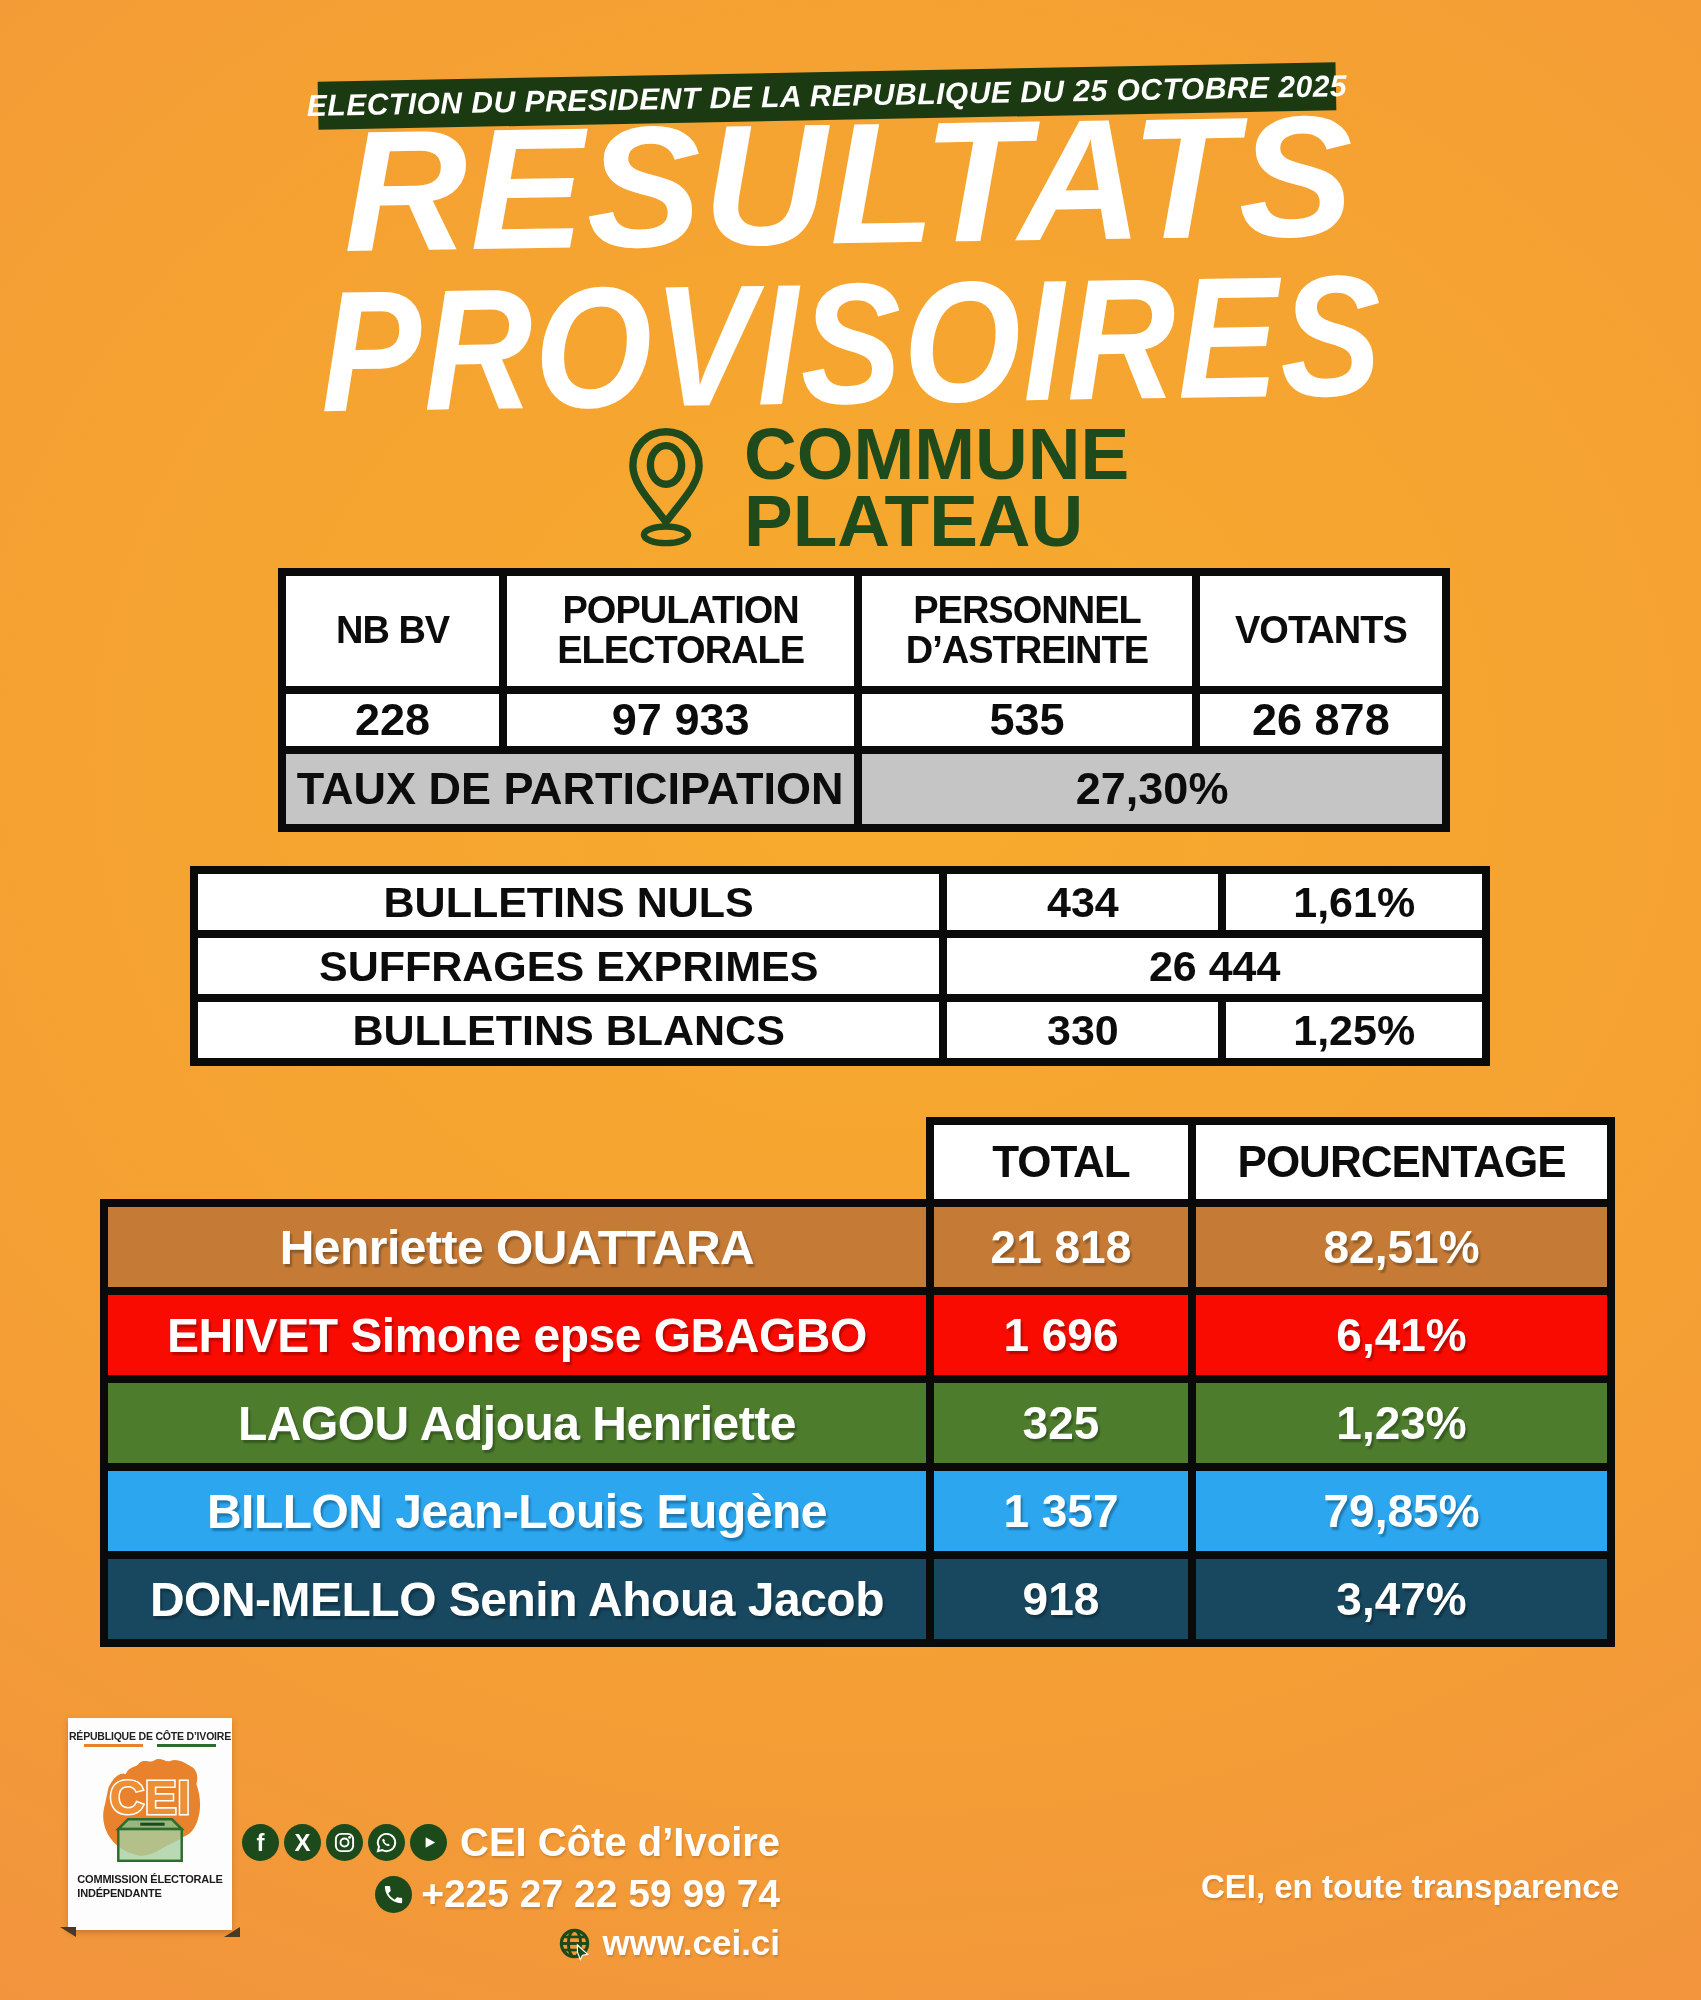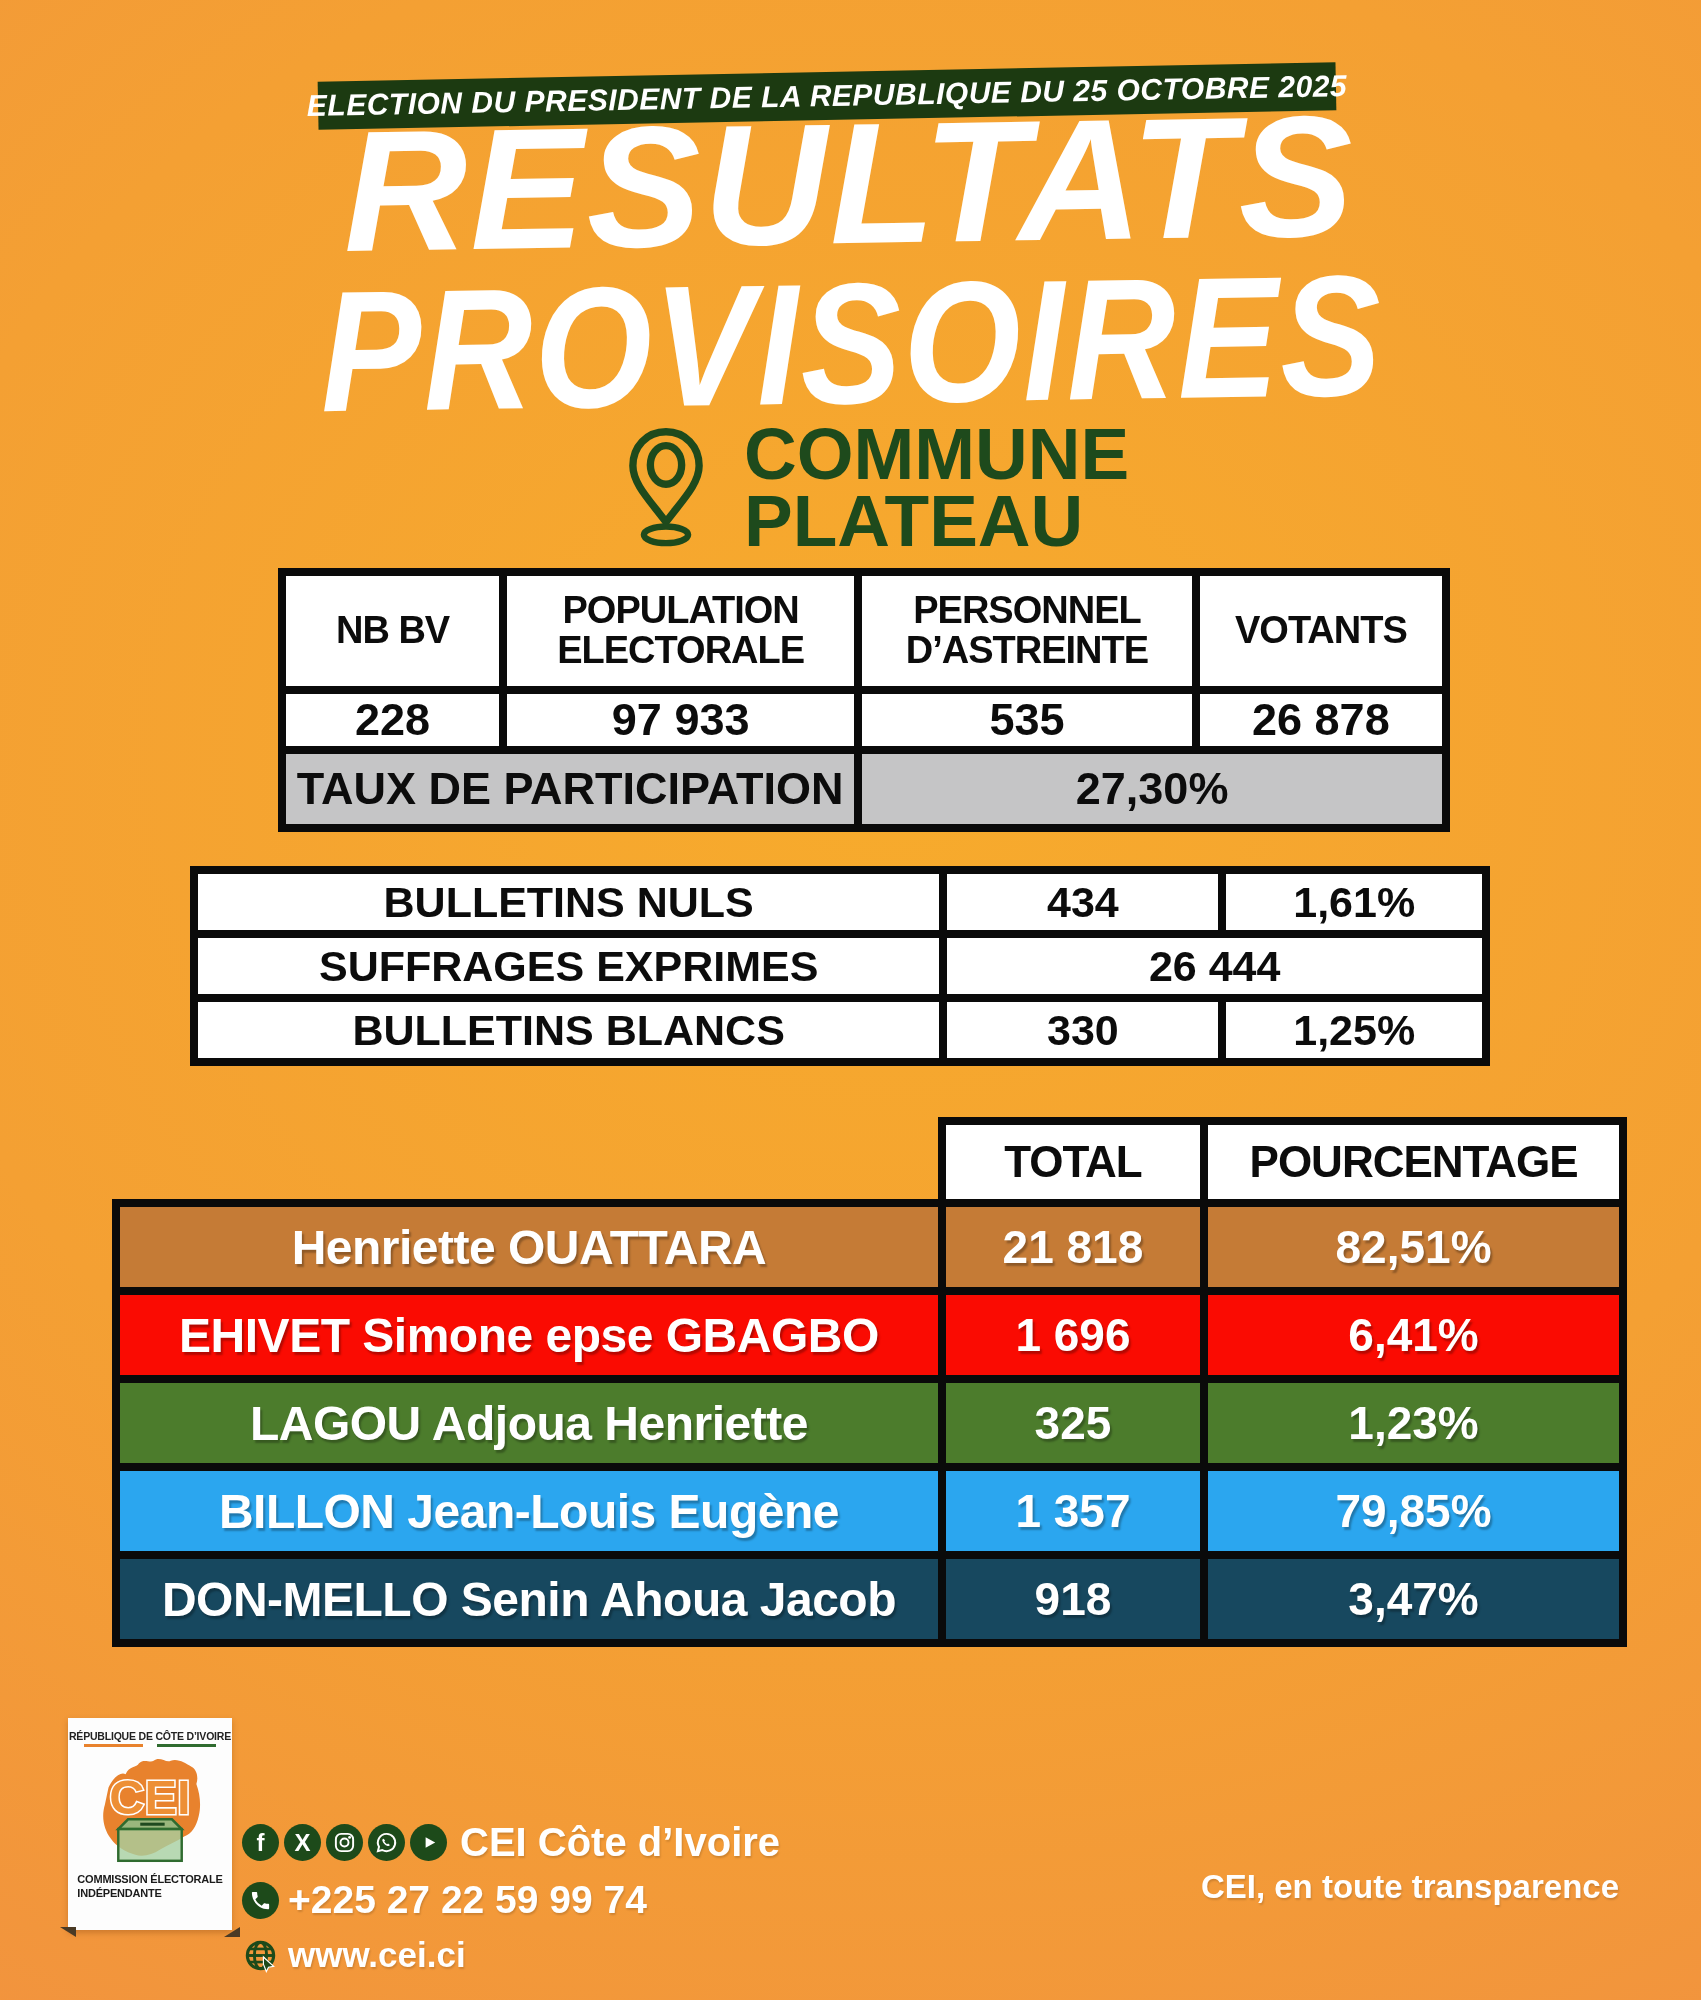--- a/index.html
+++ b/index.html
@@ -35,21 +35,21 @@
   .t-border td,.t-border th{border:8px solid #0a0a0a;background:#fff;color:#0c0c0c;}
   
   .summary-table{position:absolute;left:278px;top:568px;width:1172px;}
   .summary-table th{font-size:38px;font-weight:bold;line-height:1.04;letter-spacing:-1px;height:118px;}
   .summary-table td.val{font-size:45px;font-weight:bold;height:56px;}
   .summary-table td.gray{background:#c5c5c6;font-size:45px;font-weight:bold;height:78px;}
   
   .ballots-table{position:absolute;left:190px;top:866px;width:1300px;}
   .ballots-table td{font-size:43px;font-weight:bold;height:64px;}
   
-  .results-table{position:absolute;left:100px;top:1117px;width:1515px;margin-left:12px;}
+  .results-table{position:absolute;left:100px;top:1117px;width:1515px;}
   .results-table th{font-size:44px;font-weight:bold;letter-spacing:-1px;height:82px;border:8px solid #0a0a0a;background:#fff;color:#0c0c0c;}
   .results-table th.ghost,.results-table td.ghost{border:none;background:transparent;}
   .results-table td{border:8px solid #0a0a0a;color:#fff;font-weight:bold;height:88px;
     text-shadow:2px 3px 2px rgba(0,0,0,.28);}
   .results-table td.name{font-size:48px;letter-spacing:-.5px;}
   .results-table td.num{font-size:46px;}
   
   .logo-card{
     position:absolute;left:68px;top:1718px;width:164px;height:212px;background:#fdfdfd;
     box-shadow:0 3px 6px rgba(90,40,0,.25);display:flex;flex-direction:column;align-items:center;
@@ -62,21 +62,21 @@
   .logo-country{font-size:10.5px;font-weight:bold;color:#222;margin-top:12px;white-space:nowrap;letter-spacing:-.2px;}
   .logo-underline{width:132px;height:3px;margin-top:2px;background:linear-gradient(90deg,#e8822d 0 45%,#fff 45% 55%,#2f6b2f 55% 100%);}
   .logo-map{width:122px;height:122px;margin-top:4px;}
   .logo-org{font-size:11px;font-weight:bold;color:#1a1a1a;text-align:left;line-height:1.25;margin-top:0;letter-spacing:-.2px;}
   .contact{position:absolute;left:242px;top:1820px;}
   .social-row{display:flex;align-items:center;gap:5px;}
   .chip{width:37px;height:37px;border-radius:50%;display:flex;align-items:center;justify-content:center;color:#fff;flex:0 0 auto;}
   .chip svg{width:23px;height:23px;display:block;}
   .chip .lt{font-size:24px;font-weight:bold;color:#fff;line-height:1;}
   .account{color:#fff;font-weight:bold;font-size:40px;margin-left:8px;white-space:nowrap;text-shadow:1px 2px 2px rgba(0,0,0,.15);text-align:right;}
-  .contact-line{display:flex;align-items:center;gap:9px;margin-top:13px;}
+  .contact-line{display:flex;align-items:center;gap:9px;margin-top:7px;justify-content:flex-end;}
   .contact-line .txt{color:#fff;font-weight:bold;font-size:39px;white-space:nowrap;text-shadow:1px 2px 2px rgba(0,0,0,.15);}
   .contact-line .txt.web{font-size:35px;}
   .slogan{position:absolute;right:82px;top:1868px;color:#fff;font-weight:bold;font-size:33px;text-shadow:1px 2px 2px rgba(0,0,0,.15);}
 </style>
 </head>
 <body>
 
 <div class="canvas">
 
   <div class="banner" style="background-color: rgb(28, 58, 17);">

